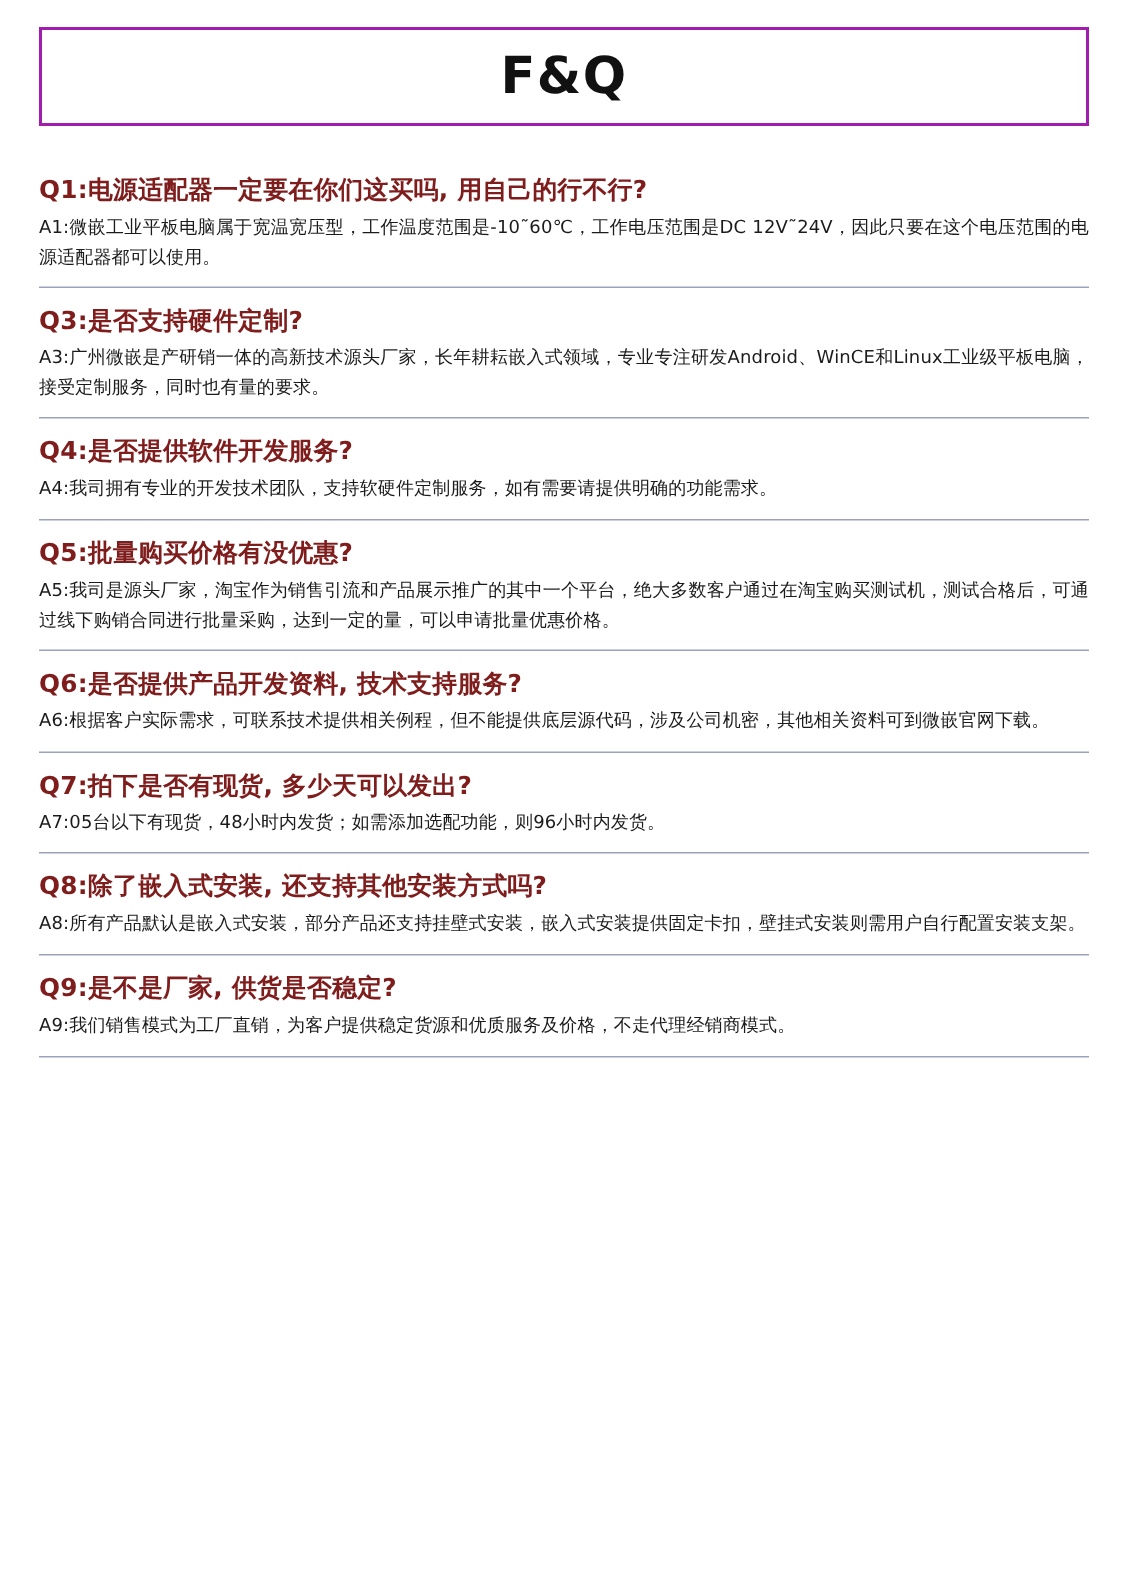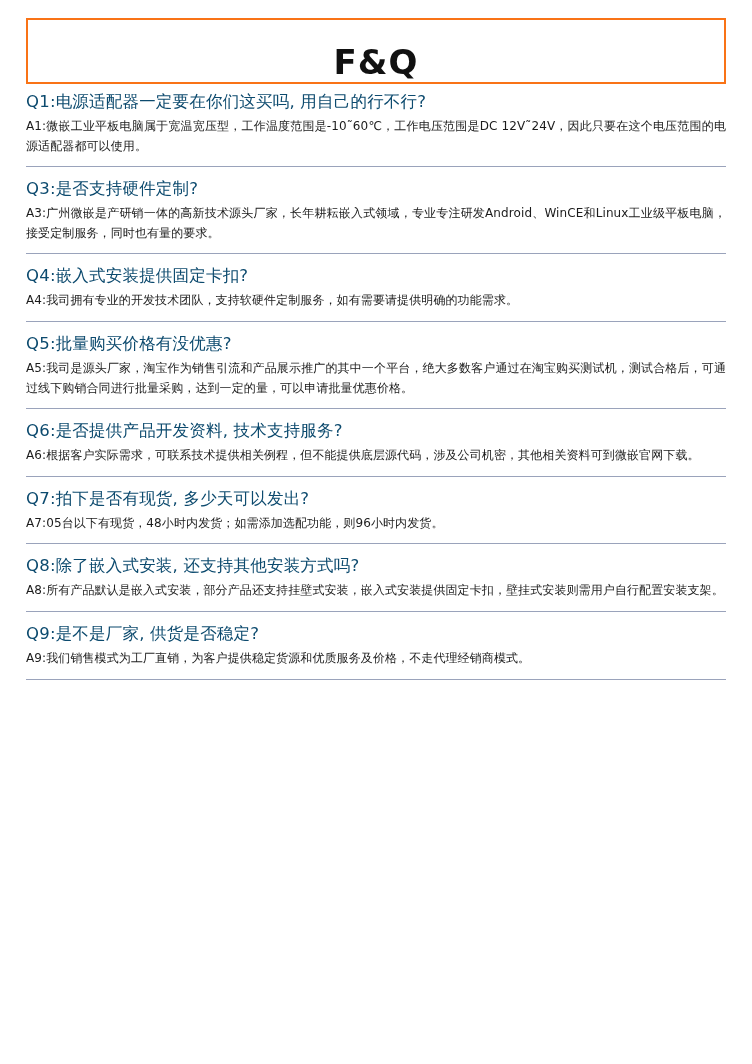--- a/index.html
+++ b/index.html
@@ -12,48 +12,48 @@
     background: #ffffff;
     font-family: "DejaVu Sans", "Liberation Sans", sans-serif;
     color: #1a1a1a;
   }
   .page {
     width: 752px;
     box-sizing: border-box;
     padding: 18px 26px 12px 26px;
   }
   .title-box {
-    border: 2px solid #f97316;
+    border: 2px solid #a21caf;
     height: 62px;
     display: flex;
-    align-items: flex-end;
+    align-items: center;
     justify-content: center;
-    margin-bottom: 4px;
+    margin-bottom: 29px;
   }
   .title-text {
     font-family: "DejaVu Sans", "Liberation Sans", sans-serif;
     font-size: 34px;
     font-weight: bold;
     letter-spacing: 1px;
     color: #111111;
   }
   .faq-list {
     display: block;
   }
   .faq-item {
     border-bottom: 1px solid #9aa3bb;
     padding: 4px 0 10px 0;
   }
   .faq-item:first-child {
     padding-top: 0;
   }
   .faq-q {
     font-size: 16.5px;
-    font-weight: normal;
-    color: #0c4a6e;
+    font-weight: bold;
+    color: #7f1d1d;
     line-height: 1.65;
     margin: 4px 0 2px 0;
     letter-spacing: 0.2px;
   }
   .faq-a {
     font-size: 12px;
     color: #1b1b1b;
     line-height: 1.62;
     margin: 0;
     text-align: justify;
@@ -76,21 +76,21 @@
       <div class="faq-a">A1:微嵌工业平板电脑属于宽温宽压型，工作温度范围是-10˜60℃，工作电压范围是DC 12V˜24V，因此只要在这个电压范围的电源适配器都可以使用。</div>
     </div>
 
 
     <div class="faq-item">
       <div class="faq-q">Q3:是否支持硬件定制?</div>
       <div class="faq-a">A3:广州微嵌是产研销一体的高新技术源头厂家，长年耕耘嵌入式领域，专业专注研发Android、WinCE和Linux工业级平板电脑，接受定制服务，同时也有量的要求。</div>
     </div>
 
     <div class="faq-item">
-      <div class="faq-q">Q4:嵌入式安装提供固定卡扣?</div>
+      <div class="faq-q">Q4:是否提供软件开发服务?</div>
       <div class="faq-a">A4:我司拥有专业的开发技术团队，支持软硬件定制服务，如有需要请提供明确的功能需求。</div>
     </div>
 
     <div class="faq-item">
       <div class="faq-q">Q5:批量购买价格有没优惠?</div>
       <div class="faq-a">A5:我司是源头厂家，淘宝作为销售引流和产品展示推广的其中一个平台，绝大多数客户通过在淘宝购买测试机，测试合格后，可通过线下购销合同进行批量采购，达到一定的量，可以申请批量优惠价格。</div>
     </div>
 
     <div class="faq-item">
       <div class="faq-q">Q6:是否提供产品开发资料, 技术支持服务?</div>

